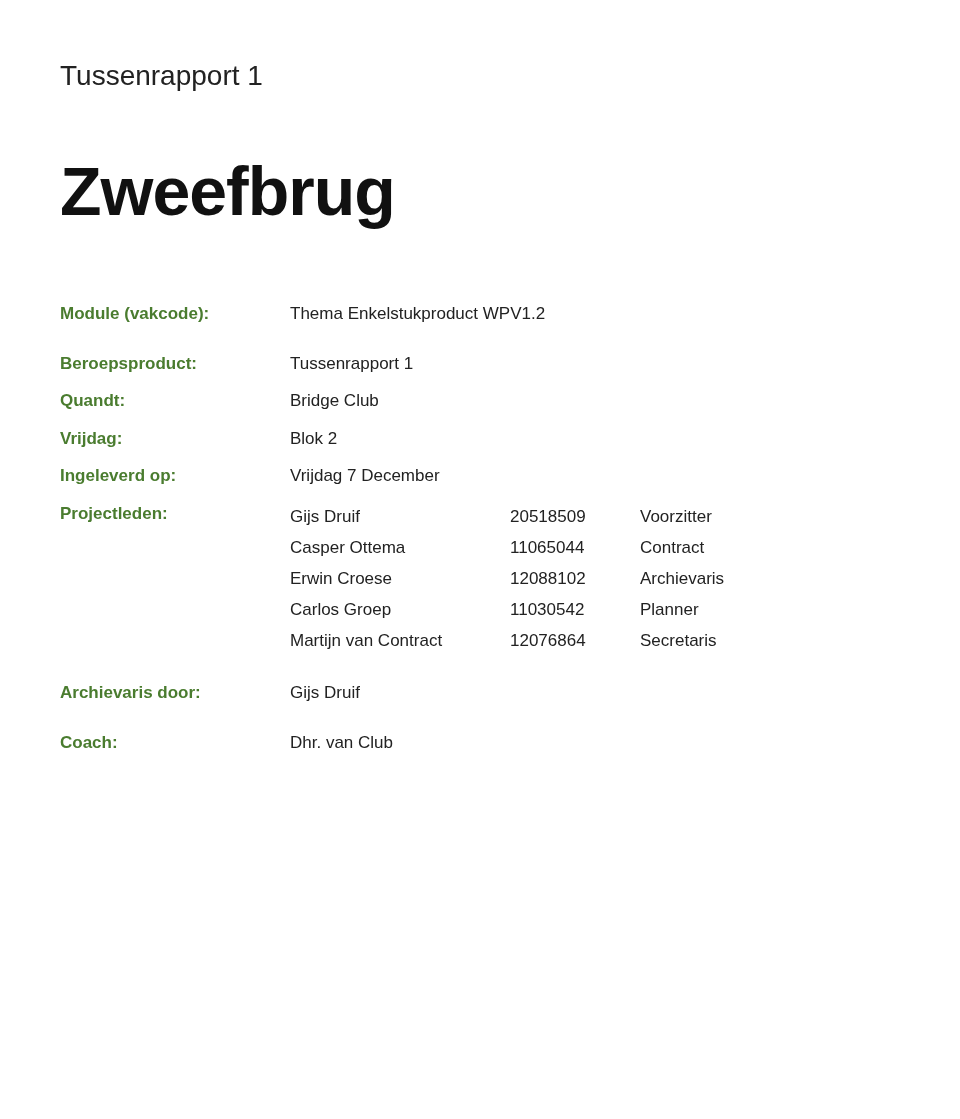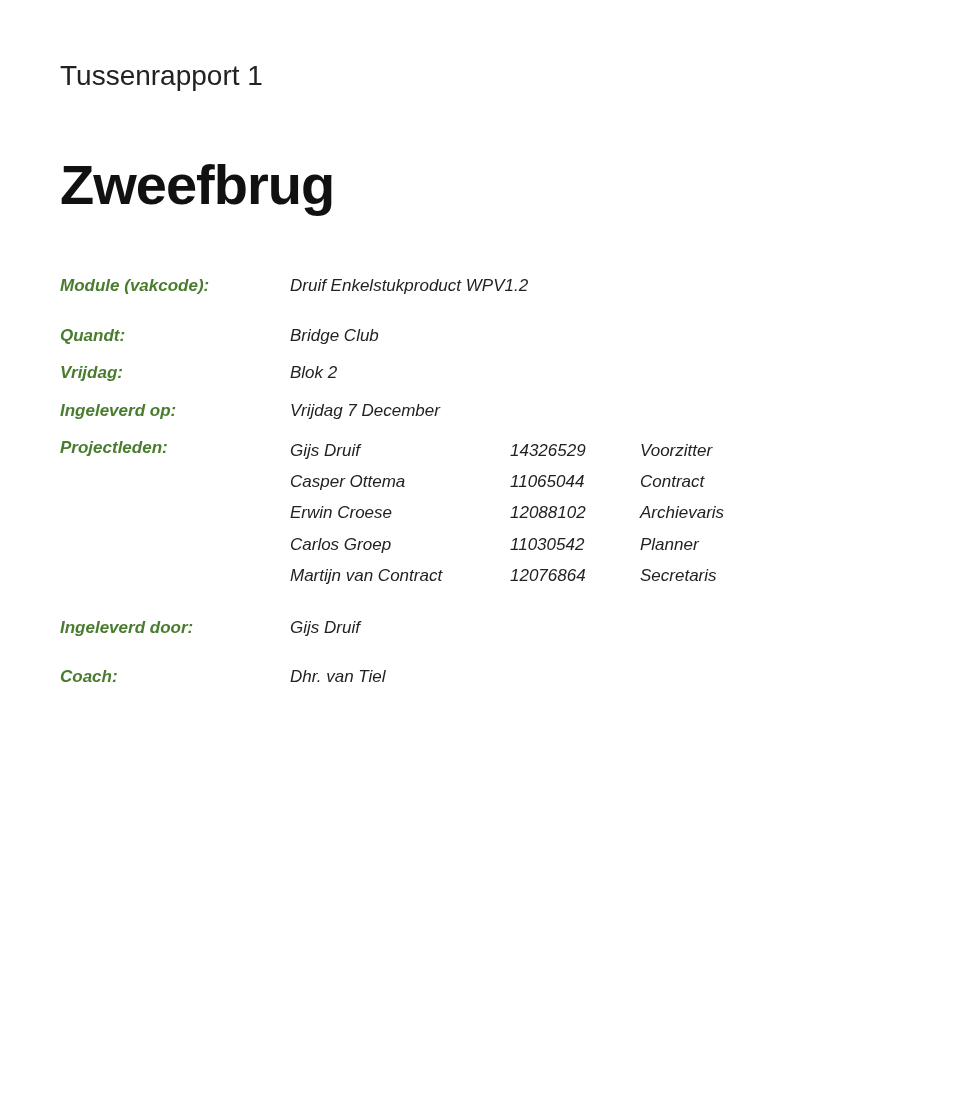--- a/index.html
+++ b/index.html
@@ -18,42 +18,41 @@
     }
 
     .page-title {
       font-size: 28px;
       font-weight: 400;
       color: #222;
       margin-bottom: 60px;
     }
 
     .project-name {
-      font-size: 56px;
+      font-size: 68px;
       font-weight: 700;
       color: #111;
-      margin-bottom: 50px;
+      margin-bottom: 65px;
       letter-spacing: -1px;
     }
 
     .info-table {
       width: 100%;
       border-collapse: collapse;
       margin-bottom: 20px;
     }
 
     .info-table tr {
       vertical-align: top;
     }
 
     .info-table td {
       padding: 6px 0;
       font-size: 17px;
       line-height: 1.5;
-      font-style: italic;
     }
 
     .label-col {
       width: 230px;
       color: #4a7c2f;
       font-weight: 600;
       vertical-align: top;
     }
 
     .value-col {
@@ -93,45 +92,49 @@
 <body>
 
 <h1 class="page-title">Tussenrapport 1</h1>
 
 <div class="project-name">Zweefbrug</div>
 
 <table class="info-table">
   <tbody>
     <tr>
       <td class="label-col">Module (vakcode):</td>
-      <td class="value-col">Druif Enkelstukproduct WPV1.2</td>
+      <td class="value-col">Thema Enkelstukproduct WPV1.2</td>
     </tr>
     <tr class="spacer-row">
         <td colspan="2"></td>
       </tr>
+    <tr>
+      <td class="label-col">Beroepsproduct:</td>
+      <td class="value-col">Tussenrapport 1</td>
+    </tr>
     <tr>
       <td class="label-col">Quandt:</td>
       <td class="value-col">Bridge Club</td>
     </tr>
     <tr>
       <td class="label-col">Vrijdag:</td>
       <td class="value-col">Blok 2</td>
     </tr>
     <tr>
       <td class="label-col">Ingeleverd op:</td>
       <td class="value-col">Vrijdag 7 December</td>
     </tr>
     <tr>
       <td class="label-col" style="padding-top: 6px;">Projectleden:</td>
       <td class="value-col">
         <table class="projectleden-table">
           <tbody id="projectleden-body">
           <tr>
                 <td class="member-name">Gijs Druif</td>
-                <td class="member-number">14326529</td>
+                <td class="member-number">20518509</td>
                 <td class="member-role">Voorzitter</td>
               </tr>
               <tr>
                 <td class="member-name">Casper Ottema</td>
                 <td class="member-number">11065044</td>
                 <td class="member-role">Contract</td>
               </tr>
               <tr>
                 <td class="member-name">Erwin Croese</td>
                 <td class="member-number">12088102</td>
@@ -148,27 +151,27 @@
                 <td class="member-role">Secretaris</td>
               </tr>
             </tbody>
         </table>
       </td>
     </tr>
     <tr class="spacer-row">
         <td colspan="2"></td>
       </tr>
     <tr>
-      <td class="label-col">Ingeleverd door:</td>
+      <td class="label-col">Archievaris door:</td>
       <td class="value-col">Gijs Druif</td>
     </tr>
     <tr class="spacer-row">
         <td colspan="2"></td>
       </tr>
     <tr>
       <td class="label-col">Coach:</td>
-      <td class="value-col">Dhr. van Tiel</td>
+      <td class="value-col">Dhr. van Club</td>
     </tr>
     <tr class="spacer-row">
         <td colspan="2"></td>
       </tr>
   </tbody>
 </table>
 
 </body></html>

